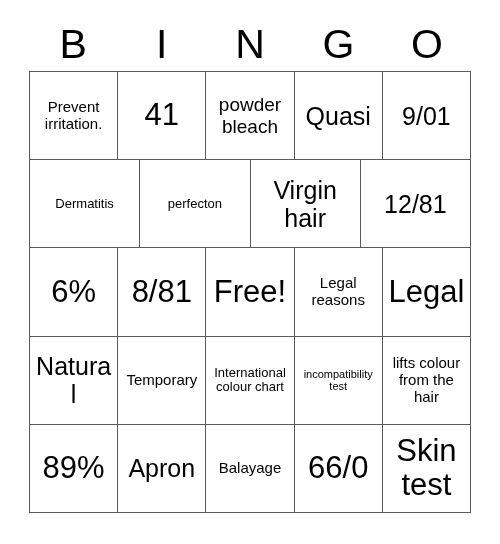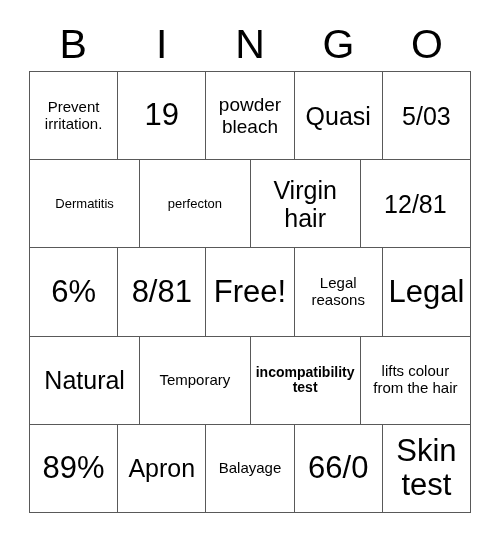--- a/index.html
+++ b/index.html
@@ -77,21 +77,21 @@
   }
   .bingo-cell span {
     display: block;
     width: 100%;
     line-height: 1.12;
     word-wrap: break-word;
     hyphens: none;
   }
 
   
-  .fs-xs   { font-size: 14px; font-weight: bold; }
+  .fs-xs   { font-size: 11px; }
   .fs-s    { font-size: 13px; }
   .fs-m    { font-size: 15px; }
   .fs-l    { font-size: 19px; }
   .fs-xl   { font-size: 25px; }
   .fs-xxl  { font-size: 31px; }
 </style>
 </head>
 <body>
 
 <div class="bingo-card">
@@ -104,30 +104,30 @@
     <div class="header-letter">O</div>
   </div>
 
   <div class="bingo-grid">
 
     <div class="bingo-row">
       <div class="bingo-cell">
           <span class="fs-m">Prevent irritation.</span>
         </div>
       <div class="bingo-cell">
-          <span class="fs-xxl">19</span>
+          <span class="fs-xxl">41</span>
         </div>
       <div class="bingo-cell">
           <span class="fs-l">powder bleach</span>
         </div>
       <div class="bingo-cell">
           <span class="fs-xl">Quasi</span>
         </div>
       <div class="bingo-cell">
-          <span class="fs-xl">5/03</span>
+          <span class="fs-xl">9/01</span>
         </div>
     </div>
 
     <div class="bingo-row">
       <div class="bingo-cell">
           <span class="fs-s">Dermatitis</span>
         </div>
       <div class="bingo-cell">
           <span class="fs-s">perfecton</span>
         </div>
@@ -158,20 +158,23 @@
     </div>
 
     <div class="bingo-row">
       <div class="bingo-cell">
           <span class="fs-xl">Natural</span>
         </div>
       <div class="bingo-cell">
           <span class="fs-m">Temporary</span>
         </div>
       <div class="bingo-cell">
+          <span class="fs-s">International colour chart</span>
+        </div>
+      <div class="bingo-cell">
           <span class="fs-xs">incompatibility test</span>
         </div>
       <div class="bingo-cell">
           <span class="fs-m">lifts colour from the hair</span>
         </div>
     </div>
 
     <div class="bingo-row">
       <div class="bingo-cell">
           <span class="fs-xxl">89%</span>

